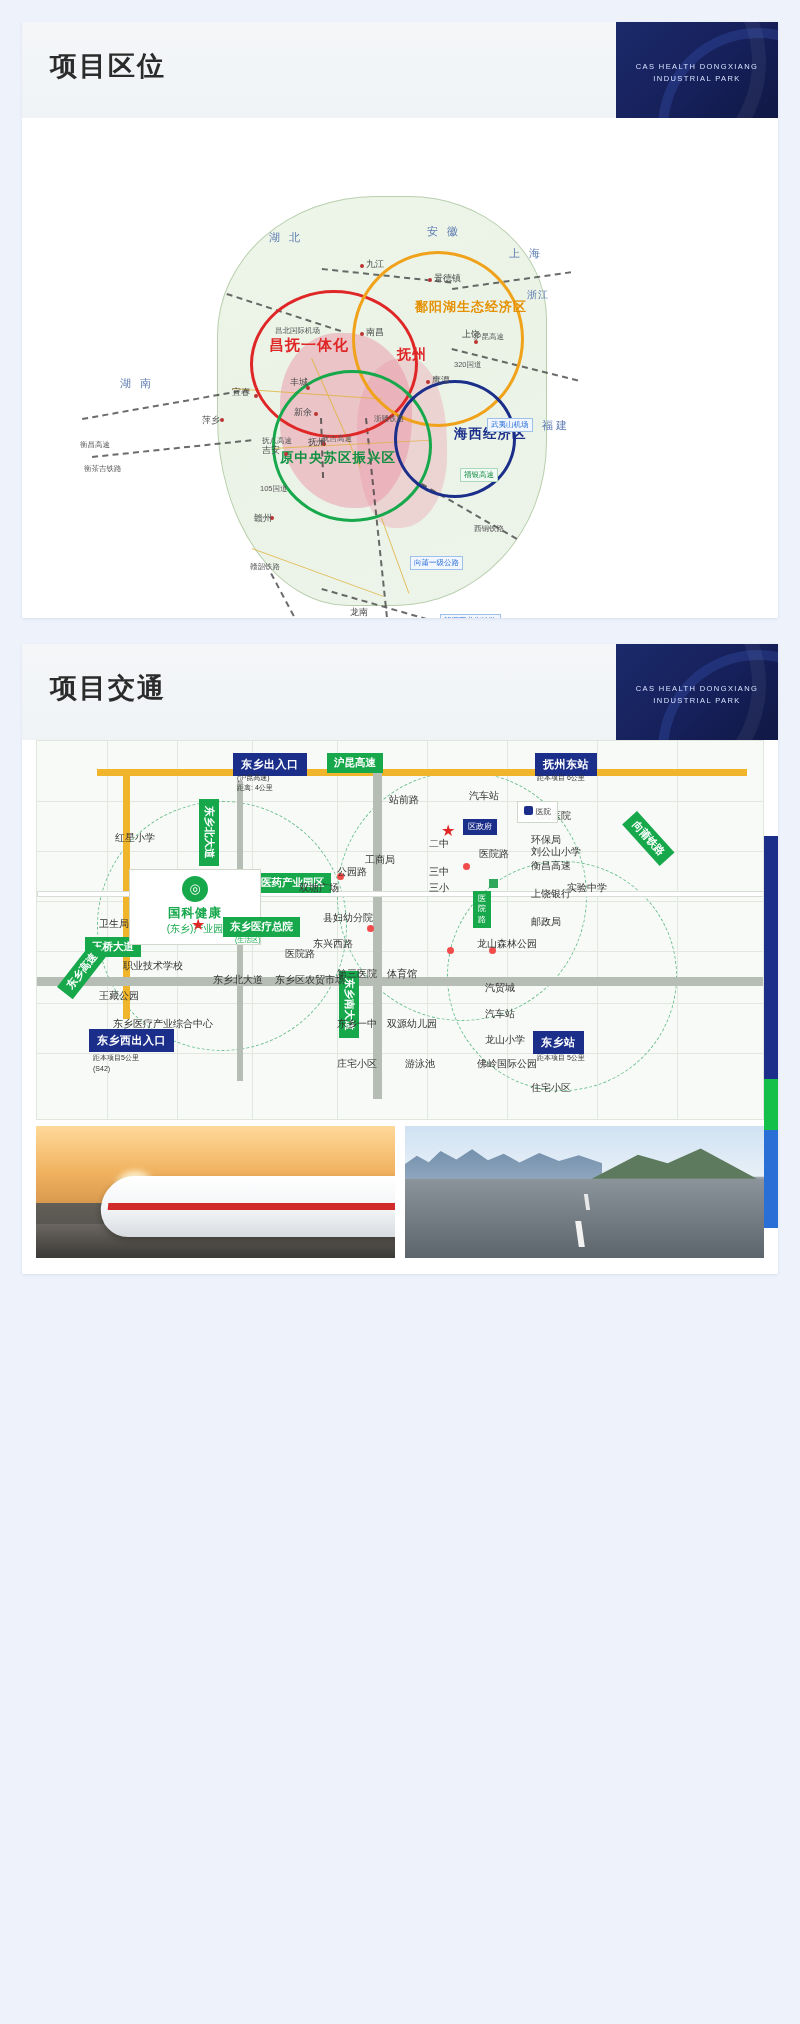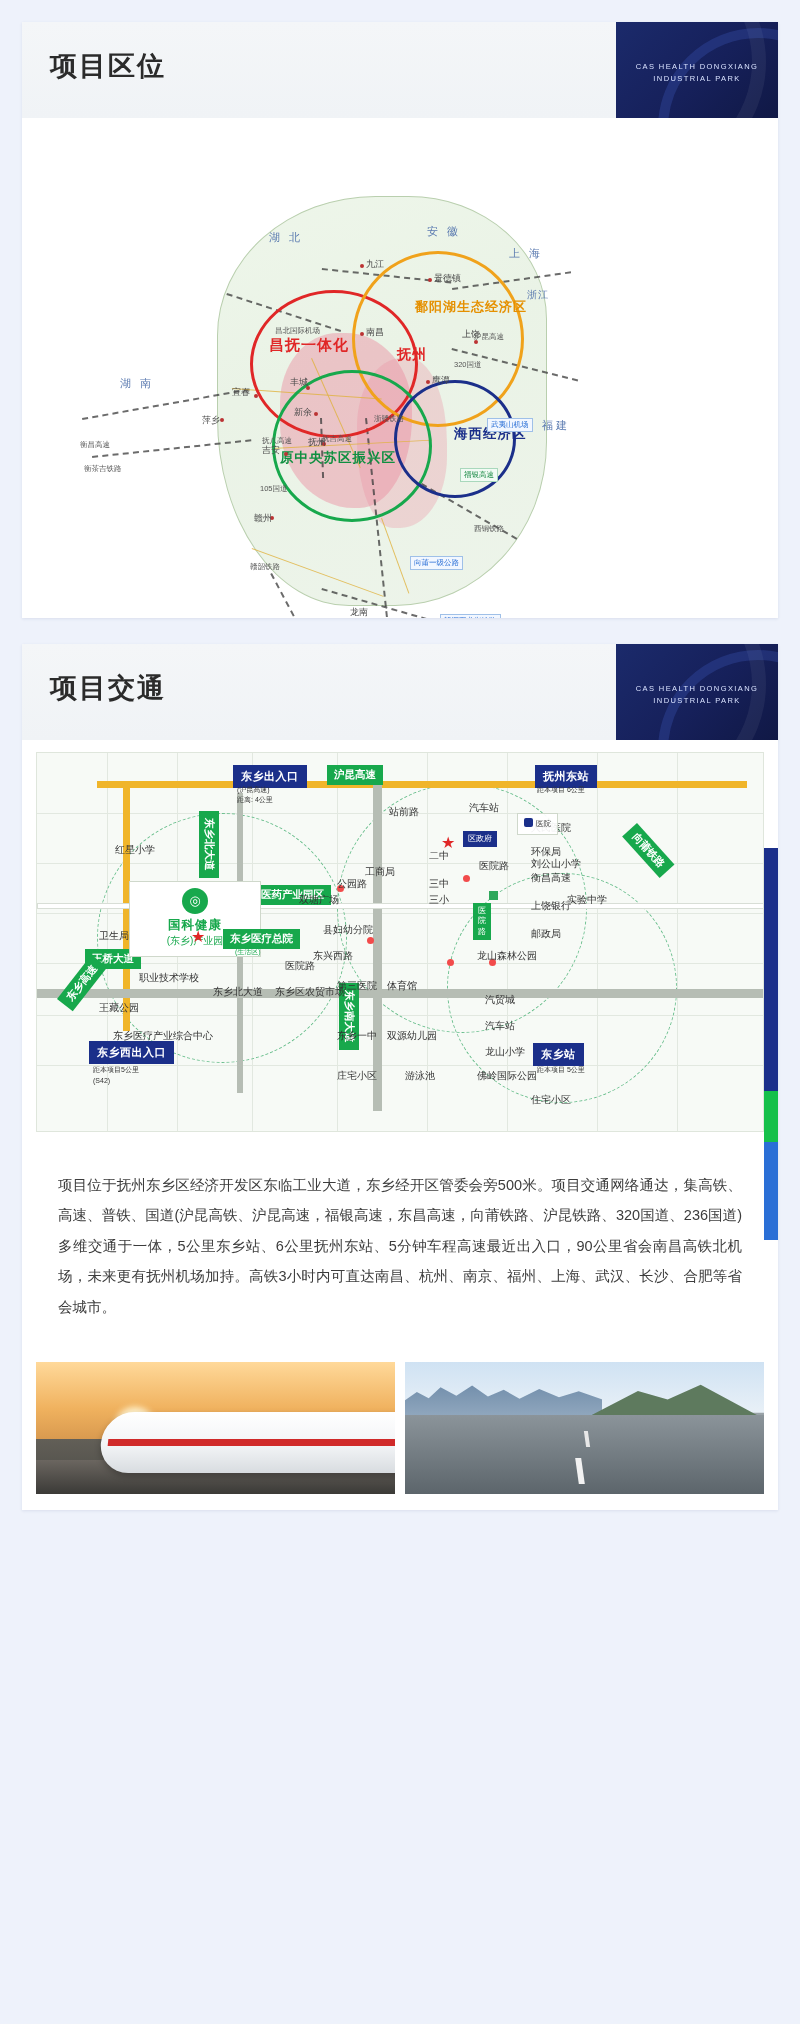--- a/index.html
+++ b/index.html
@@ -161,21 +161,21 @@
     padding: 26px 36px 34px 36px;
     font-size: 14.5px;
     line-height: 2.1;
     color: #3c3c3c;
     text-align: justify;
   }
 
   
   .map2 {
     position: relative;
-    margin: 12px 14px;
+    margin: 0 14px;
     height: 380px;
     background: #f7faf6;
     border: 1px solid #dfe6dc;
     overflow: hidden;
     padding-left: 10px;
   }
   .m2grid-h, .m2grid-v {
     position: absolute;
     background: #e2e8e0;
   }
@@ -582,32 +582,31 @@
         <div class="poi" style="left:448px; top:266px;">汽车站</div>
         <div class="poi" style="left:448px; top:292px;">龙山小学</div>
         <div class="poi" style="left:300px; top:276px;">东乡一中</div>
         <div class="poi" style="left:350px; top:276px;">双源幼儿园</div>
         <div class="poi" style="left:300px; top:316px;">庄宅小区</div>
         <div class="poi" style="left:368px; top:316px;">游泳池</div>
         <div class="poi" style="left:440px; top:316px;">佛岭国际公园</div>
         <div class="poi" style="left:494px; top:340px;">住宅小区</div>
         <div class="poi" style="left:78px; top:90px;">红星小学</div>
         <div class="poi" style="left:62px; top:176px;">卫生局</div>
-        <div class="poi" style="left:102px; top:218px;">职业技术学校</div>
+        <div class="poi" style="left:86px; top:218px;">职业技术学校</div>
         <div class="poi" style="left:62px; top:248px;">王藏公园</div>
         <div class="poi" style="left:76px; top:276px;">东乡医疗产业综合中心</div>
         <div class="poi" style="left:176px; top:232px;">东乡北大道</div>
         <div class="poi" style="left:248px; top:206px;">医院路</div>
 
         <div class="legend-box" style="left:480px; top:60px;">
           <div><span class="tiny-icon"></span><span>医院</span></div>
         </div>
       </div>
 
-      <div class="para">项目位于抚州东乡区经济开发区东临工业大道，东乡经开区管委会旁500米。项目交通网络通达，集高铁、高速、普铁、国道(沪昆高铁、沪昆高速，福银高速，东昌高速，向莆铁路、沪昆铁路、320国道、236国道)多维交通于一体，5公里东乡站、6公里抚州东站、5分钟车程高速最近出入口，90公里省会南昌高铁北机场，未来更有抚州机场加持。高铁3小时内可直达南昌、杭州、南京、福州、上海、武汉、长沙、合肥等省会城市。</div>
 
       <div class="photos">
         <div class="photo train">
           <div class="sky"></div>
           <div class="sun"></div>
           <div class="ground"></div>
           <div class="body"></div>
           <div class="stripe"></div>
         </div>
         <div class="photo road">

